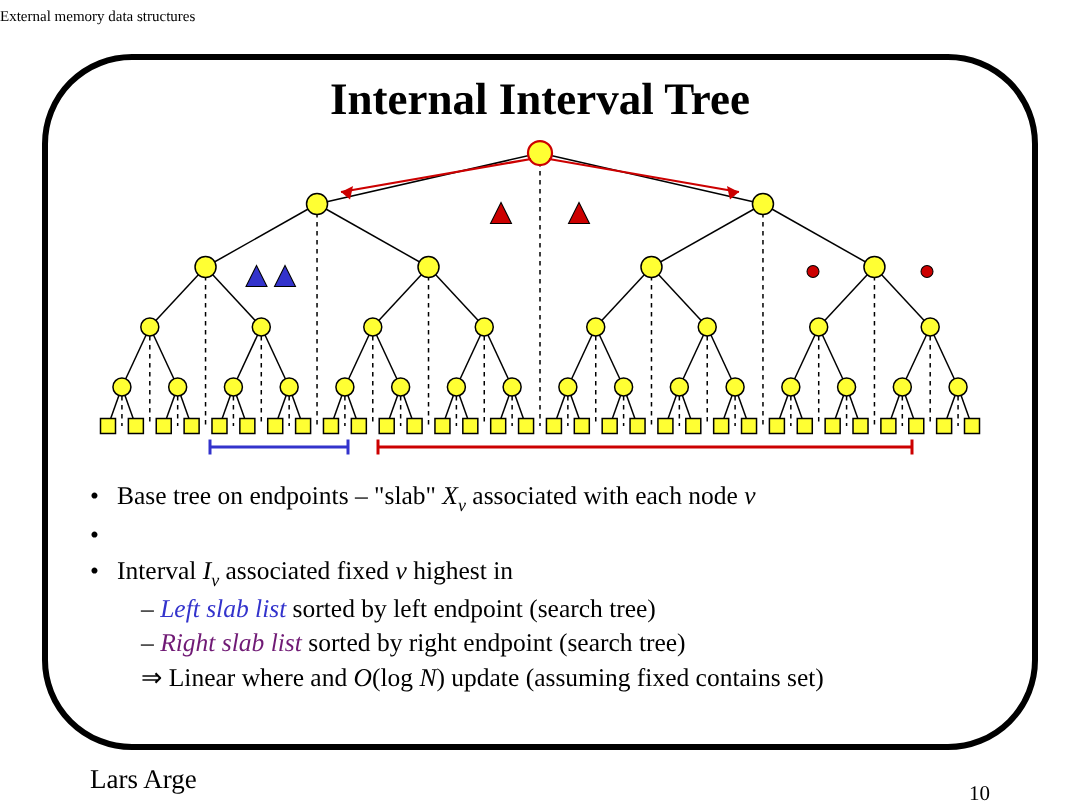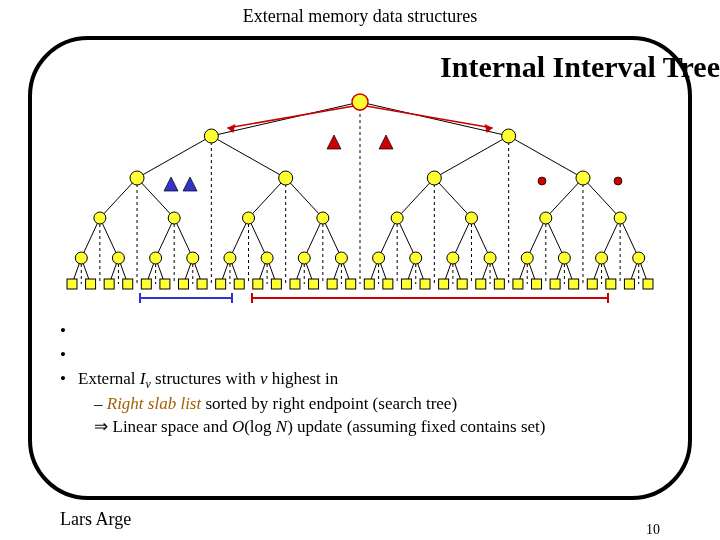--- a/index.html
+++ b/index.html
@@ -1,29 +1,29 @@
 <!DOCTYPE html>
 <html><head>
 <meta charset="utf-8">
 <style>
   *{box-sizing:border-box;margin:0;padding:0}
   body{width:720px;height:540px;background:#fff;font-family:"Times New Roman",Times,serif;position:relative;overflow:hidden}
-  .header{text-align:center;font-size:18px;padding:6px 0 2px 0}
+  .header{text-align:left;font-size:10px;padding:6px 0 2px 0}
   .frame{position:absolute;left:28px;top:36px;width:664px;height:464px;border:4px solid #000;border-radius:60px}
-  .title{position:absolute;left:0;right:0;top:50px;text-align:right;font-size:30px;font-weight:bold}
+  .title{position:absolute;left:0;right:0;top:50px;text-align:center;font-size:30px;font-weight:bold}
   .canvas{position:absolute;left:60px;top:88px;width:600px;height:214px}
   .bullets{position:absolute;left:60px;top:320px;width:610px;font-size:17px;line-height:1.35}
   .bullets .row{display:flex;margin-bottom:1px}
   .bullets .dot{width:18px}
   .bullets .sub{padding-left:34px}
   .bullets .sub2{padding-left:34px}
   .ital{font-style:italic}
   .subx{font-style:italic;font-size:12px;vertical-align:sub}
   .blue-i{font-style:italic;color:#3333cc}
-  .red-i{font-style:italic;color:#a16207}
+  .red-i{font-style:italic;color:#701a75}
   .footer-left{position:absolute;left:60px;bottom:10px;font-size:18px}
   .footer-right{position:absolute;right:60px;bottom:2px;font-size:14px}
   svg{overflow:visible}
 </style>
 </head>
 <body>
 
 <div class="header">External memory data structures</div>
 <div class="frame"></div>
 <div class="title">Internal Interval Tree</div>
@@ -201,32 +201,38 @@
       <line x1="172" y1="205" x2="172" y2="215" stroke="#3333cc" stroke-width="2"></line>
       <line x1="192" y1="210" x2="548" y2="210" stroke="#c00" stroke-width="2"></line>
       <line x1="192" y1="205" x2="192" y2="215" stroke="#c00" stroke-width="2"></line>
       <line x1="548" y1="205" x2="548" y2="215" stroke="#c00" stroke-width="2"></line>
     </svg>
 </div>
 
 <div class="bullets">
   <div class="row">
     <span class="dot">•</span>
+    <span>
+      <span>Base tree on endpoints – "slab" </span><span class="ital">X</span><span class="subx">v</span><span> associated with each node </span><span class="ital">v</span>
+    </span>
   </div>
   <div class="row">
     <span class="dot">•</span>
   </div>
   <div class="row">
     <span class="dot">•</span>
     <span>
-      <span>External </span><span class="ital">I</span><span class="subx">v</span><span> structures with </span><span class="ital">v</span><span> highest in</span>
+      <span>Interval </span><span class="ital">I</span><span class="subx">v</span><span> associated fixed </span><span class="ital">v</span><span> highest in</span>
     </span>
+  </div>
+  <div class="sub">
+    <span>– </span><span class="blue-i">Left slab list</span><span>  sorted by left endpoint (search tree)</span>
   </div>
   <div class="sub">
     <span>– </span><span class="red-i">Right slab list</span><span> sorted by right endpoint (search tree)</span>
   </div>
   <div class="sub2">
-    <span>⇒</span><span> Linear space and </span><span class="ital">O</span><span>(log </span><span class="ital">N</span><span>) update (assuming fixed contains set)</span>
+    <span>⇒</span><span> Linear where and </span><span class="ital">O</span><span>(log </span><span class="ital">N</span><span>) update (assuming fixed contains set)</span>
   </div>
 </div>
 
 <div class="footer-left">Lars Arge</div>
 <div class="footer-right">10</div>
 
 </body></html>

